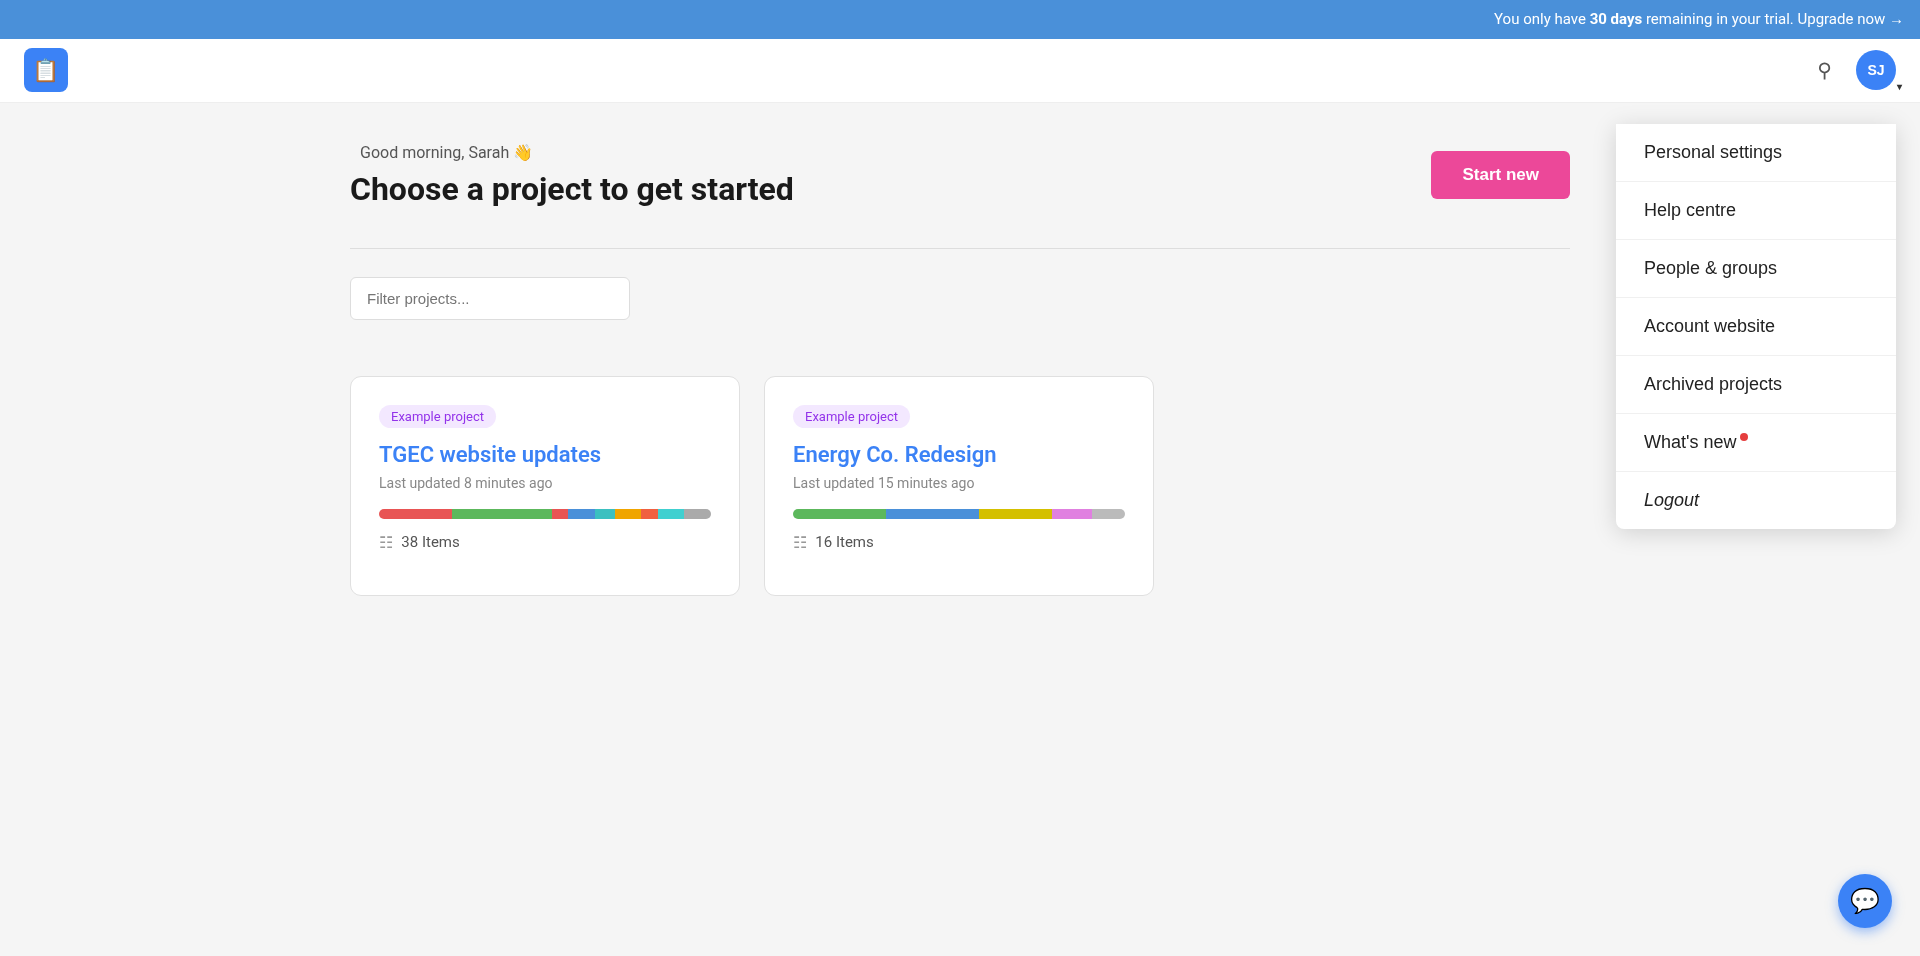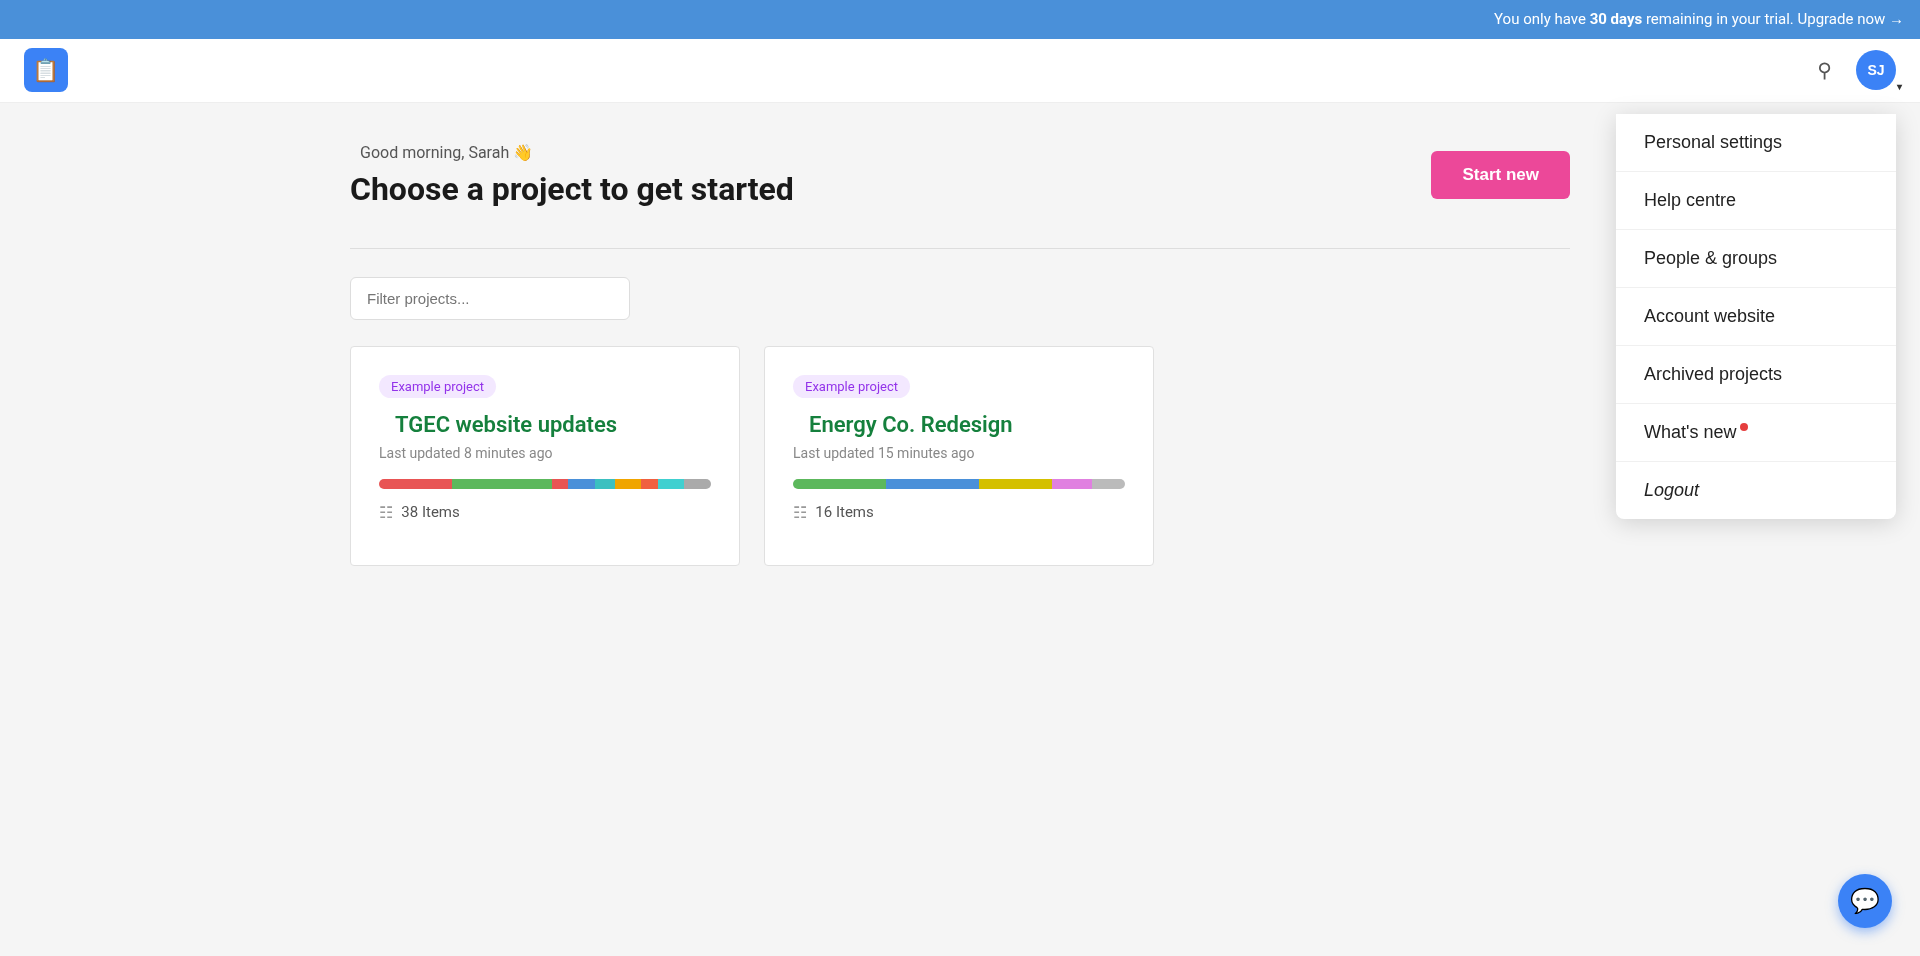--- a/index.html
+++ b/index.html
@@ -70,21 +70,21 @@
       position: absolute;
       bottom: -2px;
       right: -6px;
       font-size: 10px;
       color: #333;
     }
 
     
     .dropdown-menu {
       position: absolute;
-      top: 64px;
+      top: 74px;
       right: 0;
       width: 280px;
       background: white;
       box-shadow: 0 4px 24px rgba(0,0,0,0.15);
       z-index: 1000;
       border-radius: 0 0 8px 8px;
     }
     .dropdown-item {
       display: block;
       width: 100%;
@@ -154,54 +154,53 @@
 
     
     .filter-input {
       width: 280px;
       padding: 12px 16px;
       border: 1px solid #ddd;
       border-radius: 6px;
       font-size: 15px;
       color: #888;
       background: white;
-      margin-bottom: 26px;
+      margin-bottom: 56px;
     }
 
     
     .cards-grid {
       display: flex;
       gap: 24px;
       flex-wrap: wrap;
     }
     .project-card {
       background: white;
       border: 1px solid #e0e0e0;
-      border-radius: 4px;
+      border-radius: 11px;
       padding: 28px 28px 36px;
       width: 390px;
       min-height: 220px;
       cursor: pointer;
       transition: box-shadow 0.2s;
     }
     .example-badge {
       display: inline-block;
       background: #f3e8ff;
       color: #9333ea;
       font-size: 13px;
       padding: 4px 12px;
       border-radius: 20px;
       margin-bottom: 14px;
     }
     .card-title {
       font-size: 22px;
       font-weight: 600;
-      color: #15803d;
+      color: #3b82f6;
       margin-bottom: 8px;
-      margin-left: 16px;
     }
     .card-updated {
       font-size: 14px;
       color: #888;
       margin-bottom: 18px;
     }
     .progress-bar {
       height: 10px;
       border-radius: 5px;
       display: flex;

